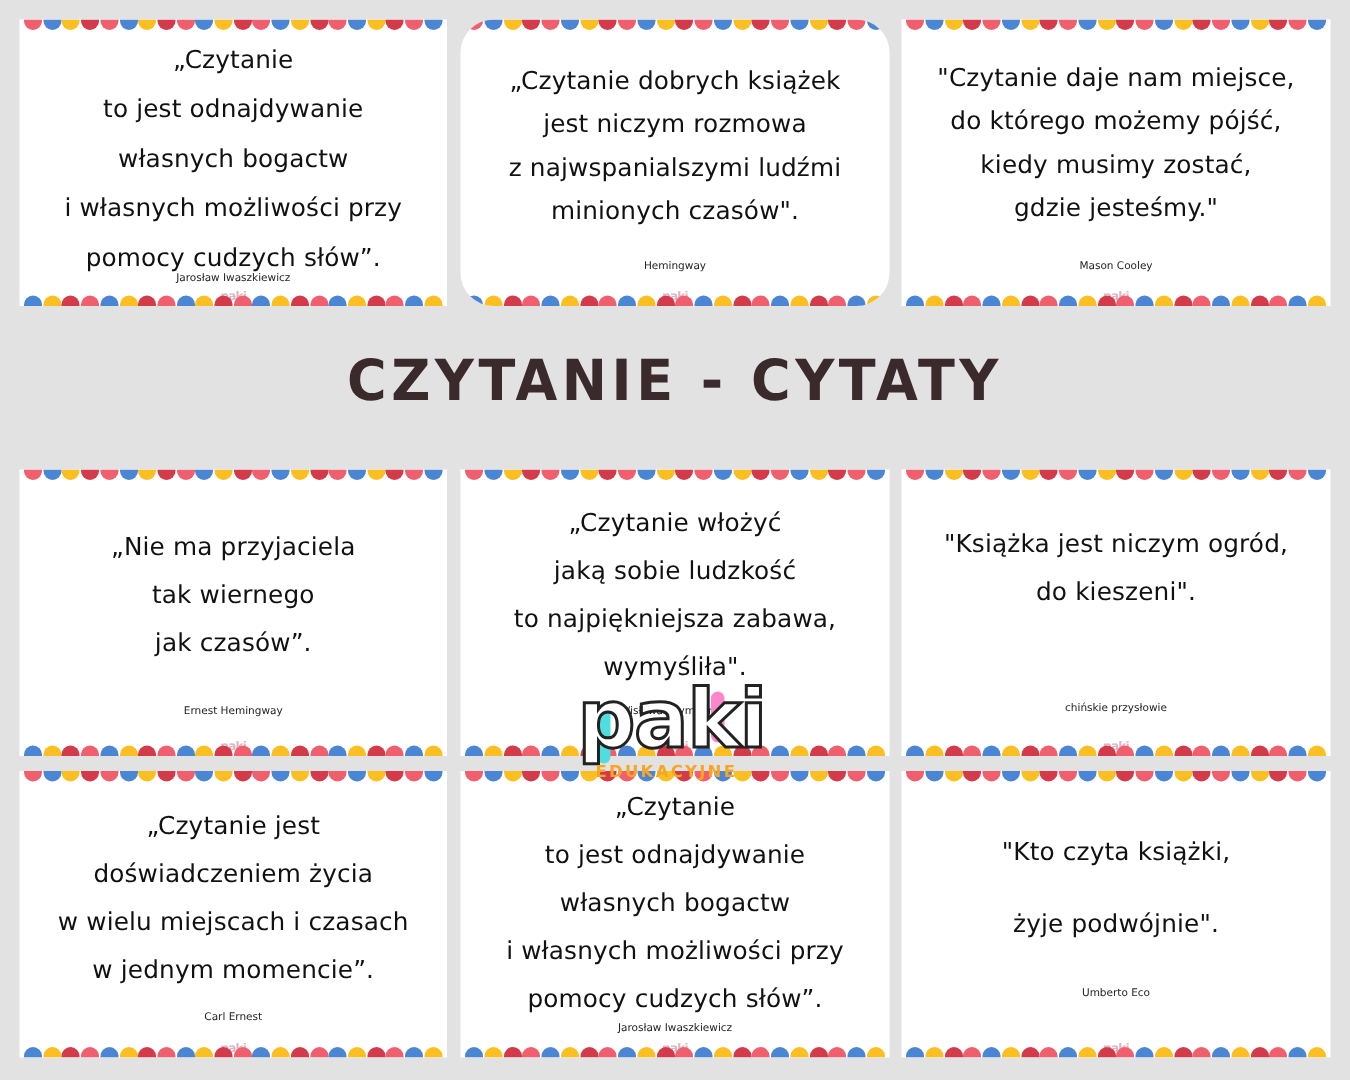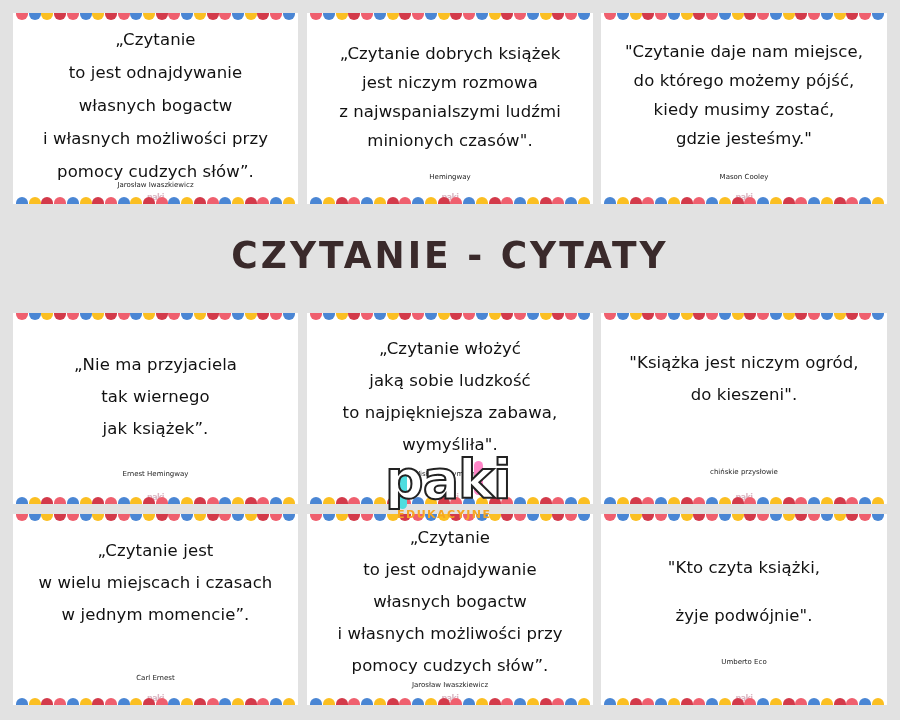--- a/index.html
+++ b/index.html
@@ -114,21 +114,21 @@
       <span class="dot" style="background: rgb(239, 95, 110);"></span>
       <span class="dot" style="background: rgb(74, 134, 212);"></span>
       <span class="dot" style="background: rgb(251, 191, 34);"></span>
       <span class="dot" style="background: rgb(211, 58, 74);"></span>
       <span class="dot" style="background: rgb(239, 95, 110);"></span>
       <span class="dot" style="background: rgb(74, 134, 212);"></span>
       <span class="dot" style="background: rgb(251, 191, 34);"></span>
     </div>
 </div>
 
-<div class="card" style="left:307px; top:13px; width:286px; height:191px;">
+<div class="card" style="left:307px; top:13px; width:286px; height:191px;border-radius:22px;">
   <div class="dots top">
       <span class="dot" style="background: rgb(239, 95, 110);"></span>
       <span class="dot" style="background: rgb(74, 134, 212);"></span>
       <span class="dot" style="background: rgb(251, 191, 34);"></span>
       <span class="dot" style="background: rgb(211, 58, 74);"></span>
       <span class="dot" style="background: rgb(239, 95, 110);"></span>
       <span class="dot" style="background: rgb(74, 134, 212);"></span>
       <span class="dot" style="background: rgb(251, 191, 34);"></span>
       <span class="dot" style="background: rgb(211, 58, 74);"></span>
       <span class="dot" style="background: rgb(239, 95, 110);"></span>
@@ -262,21 +262,21 @@
       <span class="dot" style="background: rgb(239, 95, 110);"></span>
       <span class="dot" style="background: rgb(74, 134, 212);"></span>
       <span class="dot" style="background: rgb(251, 191, 34);"></span>
       <span class="dot" style="background: rgb(211, 58, 74);"></span>
       <span class="dot" style="background: rgb(239, 95, 110);"></span>
       <span class="dot" style="background: rgb(74, 134, 212);"></span>
     </div>
   <div class="quote" style="top:36px; line-height:32px;">
     <span class="ln">„Nie ma przyjaciela</span>
     <span class="ln">tak wiernego</span>
-    <span class="ln">jak książek”.</span>
+    <span class="ln">jak czasów”.</span>
   </div>
   <div class="author" style="top:157px;">Ernest Hemingway</div>
   <div class="mini-logo">paki</div>
   <div class="dots bottom">
       <span class="dot" style="background: rgb(74, 134, 212);"></span>
       <span class="dot" style="background: rgb(251, 191, 34);"></span>
       <span class="dot" style="background: rgb(211, 58, 74);"></span>
       <span class="dot" style="background: rgb(239, 95, 110);"></span>
       <span class="dot" style="background: rgb(74, 134, 212);"></span>
       <span class="dot" style="background: rgb(251, 191, 34);"></span>
@@ -435,20 +435,21 @@
       <span class="dot" style="background: rgb(211, 58, 74);"></span>
       <span class="dot" style="background: rgb(239, 95, 110);"></span>
       <span class="dot" style="background: rgb(74, 134, 212);"></span>
       <span class="dot" style="background: rgb(251, 191, 34);"></span>
       <span class="dot" style="background: rgb(211, 58, 74);"></span>
       <span class="dot" style="background: rgb(239, 95, 110);"></span>
       <span class="dot" style="background: rgb(74, 134, 212);"></span>
     </div>
   <div class="quote" style="top:21px; line-height:32px;">
     <span class="ln">„Czytanie jest</span>
+    <span class="ln">doświadczeniem życia</span>
     <span class="ln">w wielu miejscach i czasach</span>
     <span class="ln">w jednym momencie”.</span>
   </div>
   <div class="author" style="top:160px;">Carl Ernest</div>
   <div class="mini-logo">paki</div>
   <div class="dots bottom">
       <span class="dot" style="background: rgb(74, 134, 212);"></span>
       <span class="dot" style="background: rgb(251, 191, 34);"></span>
       <span class="dot" style="background: rgb(211, 58, 74);"></span>
       <span class="dot" style="background: rgb(239, 95, 110);"></span>

